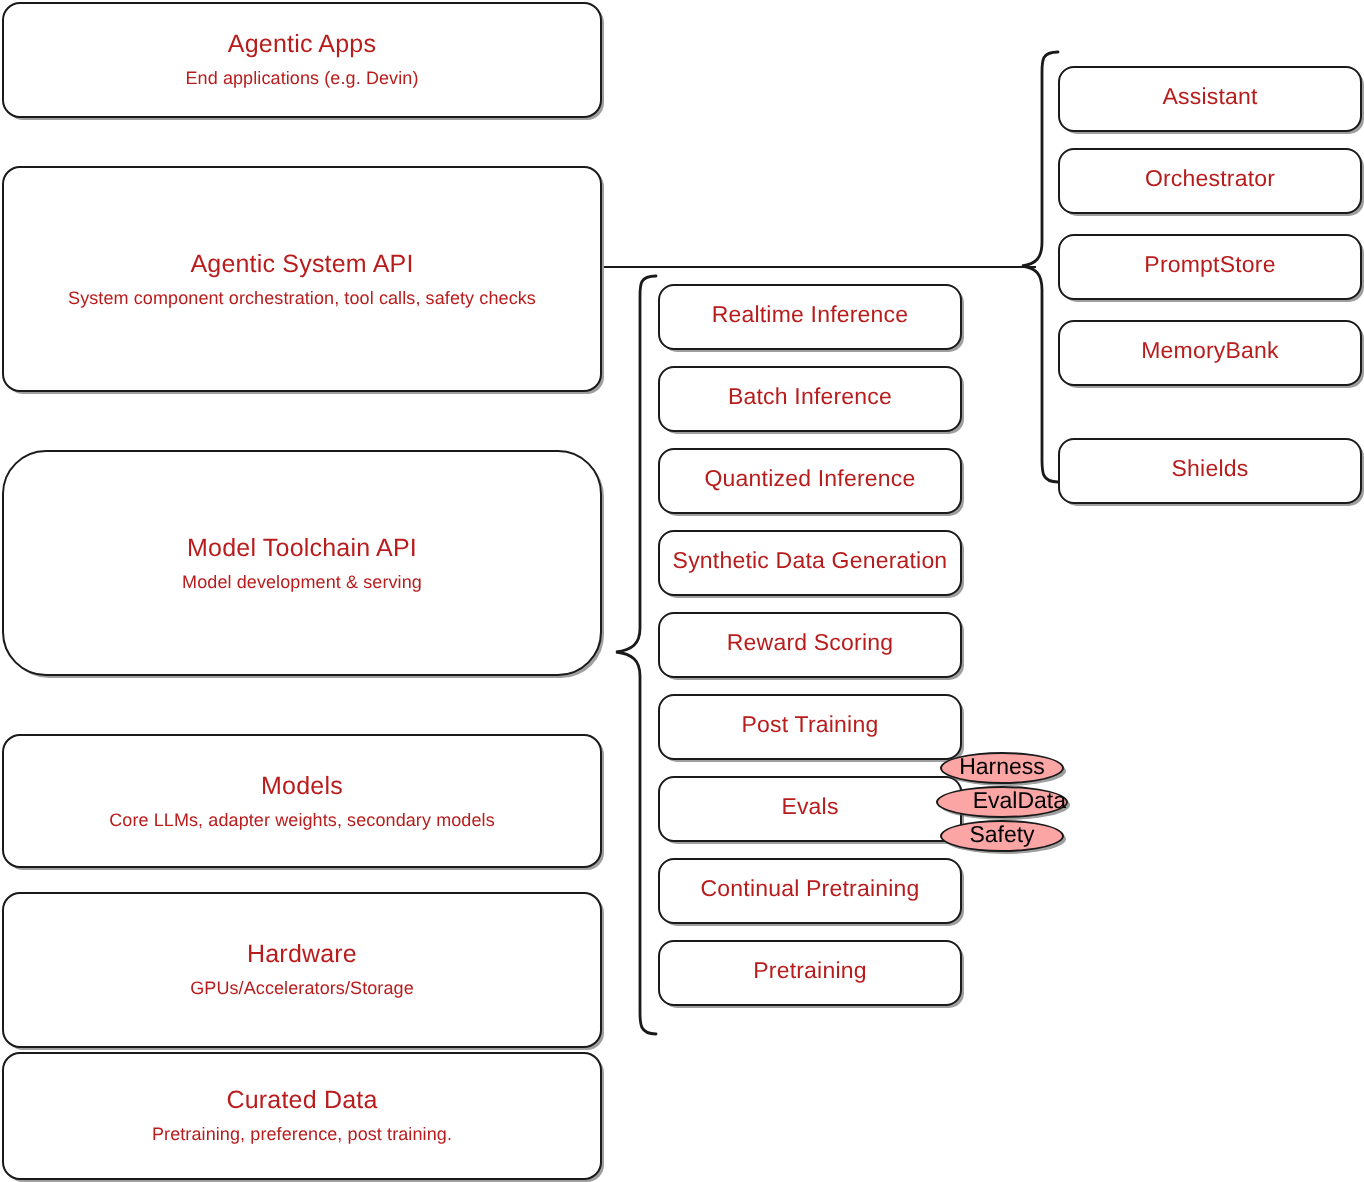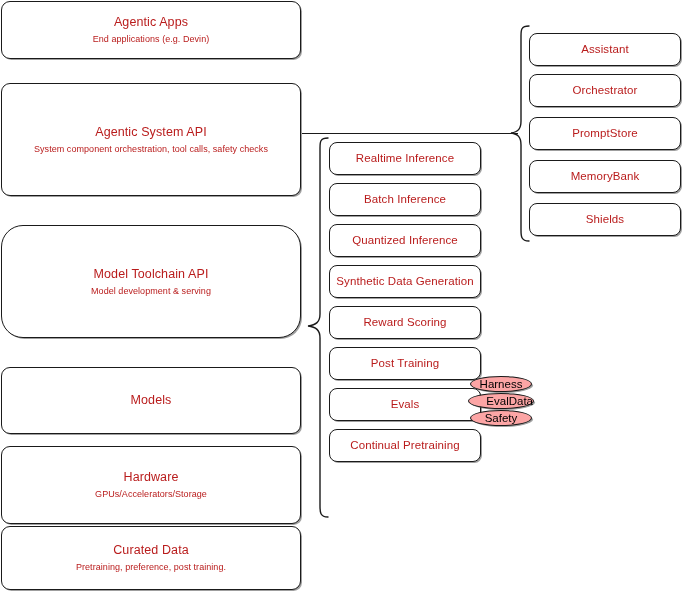--- a/index.html
+++ b/index.html
@@ -108,20 +108,21 @@
     <div class="subtitle">System component orchestration, tool calls, safety checks</div>
   </div>
 
   <div class="box layer-box" style="top:225px;height:113px;border-radius:22px;">
     <div class="title">Model Toolchain API</div>
     <div class="subtitle">Model development &amp; serving</div>
   </div>
 
   <div class="box layer-box" style="top:367px;height:67px;">
     <div class="title">Models</div>
+    <div class="subtitle">Core LLMs, adapter weights, secondary models</div>
   </div>
 
   <div class="box layer-box" style="top:446px;height:78px;">
     <div class="title">Hardware</div>
     <div class="subtitle">GPUs/Accelerators/Storage</div>
   </div>
 
   <div class="box layer-box" style="top:526px;height:64px;">
     <div class="title">Curated Data</div>
     <div class="subtitle">Pretraining, preference, post training.</div>
@@ -156,20 +157,23 @@
   </div>
   <div class="box mid-box" style="top:347px;">
     <div class="title">Post Training</div>
   </div>
   <div class="box mid-box" style="top:388px;">
     <div class="title">Evals</div>
   </div>
   <div class="box mid-box" style="top:429px;">
     <div class="title">Continual Pretraining</div>
   </div>
+  <div class="box mid-box" style="top:470px;">
+    <div class="title">Pretraining</div>
+  </div>
 
   <div class="pill" style="left:470px;top:376px;width:62px;height:16px;">
     <span>Harness</span>
   </div>
   <div class="pill" style="left:468px;top:393px;width:66px;height:16px;justify-content:flex-end;">
     <span>EvalData</span>
   </div>
   <div class="pill" style="left:470px;top:410px;width:62px;height:16px;">
     <span>Safety</span>
   </div>
@@ -189,17 +193,17 @@
   </div>
   <div class="box right-box" style="top:74px;">
     <div class="title">Orchestrator</div>
   </div>
   <div class="box right-box" style="top:117px;">
     <div class="title">PromptStore</div>
   </div>
   <div class="box right-box" style="top:160px;">
     <div class="title">MemoryBank</div>
   </div>
-  <div class="box right-box" style="top:203px;">
+  <div class="box right-box" style="top:219px;">
     <div class="title">Shields</div>
   </div>
 
 </div>
 
 </body></html>

